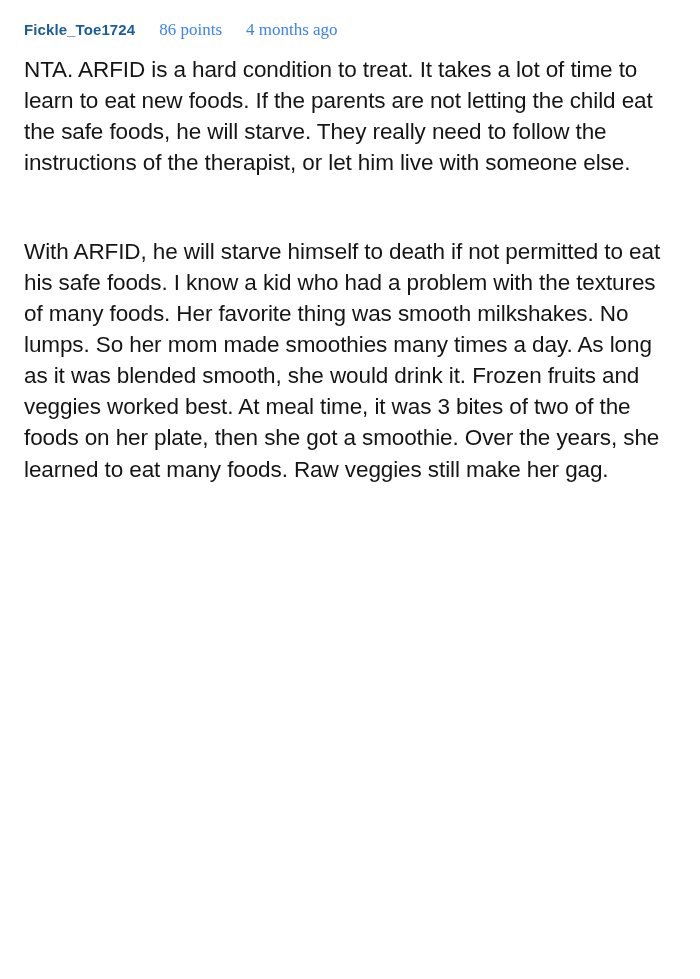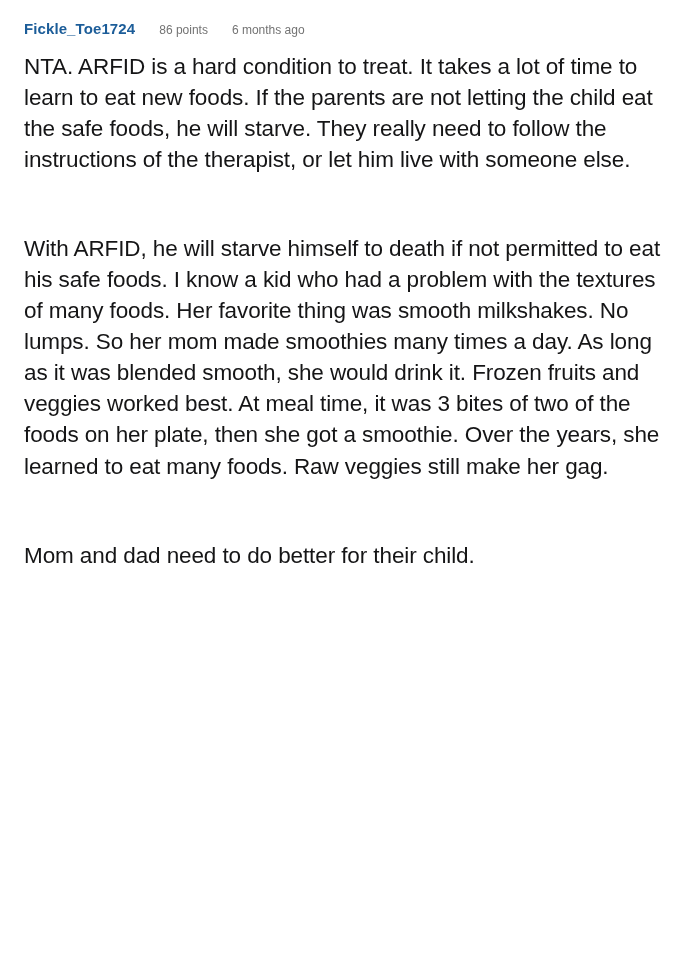--- a/index.html
+++ b/index.html
@@ -25,22 +25,23 @@
     margin-bottom: 14px;
     white-space: nowrap;
   }
   .author {
     font-size: 15px;
     font-weight: bold;
     color: #1c5d99;
     letter-spacing: 0.1px;
   }
   .points, .timestamp {
-    font-size: 12px;
-    color: #737373;
+    font-size: 17px;
+    color: #3b82f6;
+    font-family: Liberation Serif, serif;
   }
   .body {
     font-size: 22.5px;
     line-height: 1.38;
     color: #151516;
     letter-spacing: -0.1px;
   }
   .body p {
     margin: 0 0 58px 0;
   }
@@ -49,22 +50,21 @@
   }
 </style>
 </head>
 <body>
 
 <div class="comment">
 
   <div class="meta">
     <span class="author">Fickle_Toe1724</span>
     <span class="points">86 points</span>
-    <span class="timestamp">6 months ago</span>
+    <span class="timestamp">4 months ago</span>
   </div>
 
   <div class="body">
     <p>NTA. ARFID is a hard condition to treat. It takes a lot of time to learn to eat new foods. If the parents are not letting the child eat the safe foods, he will starve. They really need to follow the instructions of the therapist, or let him live with someone else.</p>
     <p>With ARFID, he will starve himself to death if not permitted to eat his safe foods. I know a kid who had a problem with the textures of many foods. Her favorite thing was smooth milkshakes. No lumps. So her mom made smoothies many times a day. As long as it was blended smooth, she would drink it. Frozen fruits and veggies worked best. At meal time, it was 3 bites of two of the foods on her plate, then she got a smoothie. Over the years, she learned to eat many foods. Raw veggies still make her gag.</p>
-    <p>Mom and dad need to do better for their child.</p>
   </div>
 
 </div>
 
 </body></html>

